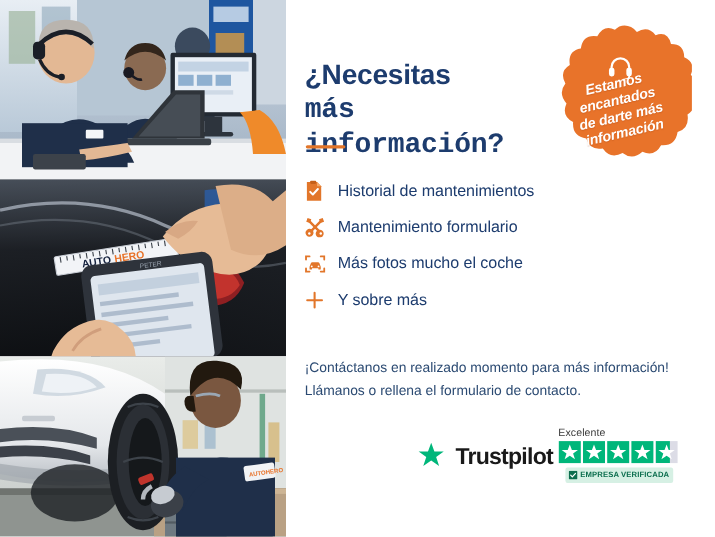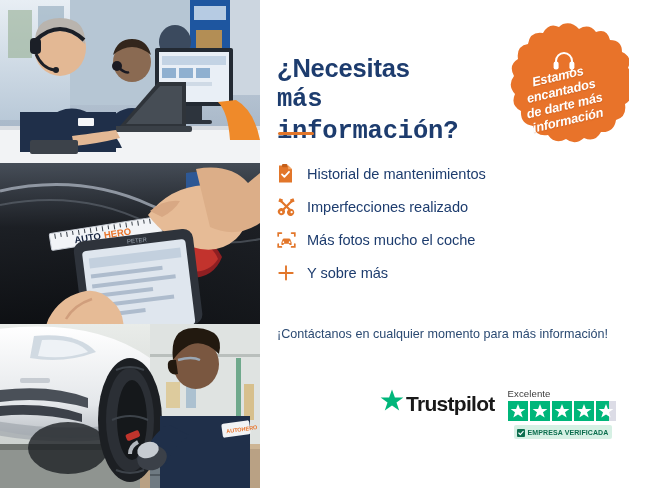--- a/index.html
+++ b/index.html
@@ -115,23 +115,24 @@
   #trustpilot {
     position: absolute;
     left: 120px;
     top: 388px;
     width: 260px;
     height: 62px;
   }
   #tp-logo {
     position: absolute;
     left: 0;
-    top: 1px;
+    top: 14px;
     display: flex;
-    align-items: flex-end;
+    align-items: center;
+    gap: 8px;
   }
   #tp-wordmark {
     font-size: 21px;
     font-weight: bold;
     color: #191919;
     letter-spacing: -0.7px;
     margin-left: 2px;
   }
   #tp-right {
     position: absolute;
@@ -473,21 +474,21 @@
               <path d="M15.6 3.2 L5.4 13.5"></path>
             </g>
             <path d="M12.4 12 a3.6 3.6 0 1 0 4.6 4.6 a3.6 3.6 0 0 0 -4.6 -4.6z" fill="#e2762a"></path>
             <path d="M2 12 a3.6 3.6 0 1 1 -0.6 4.6 a3.6 3.6 0 0 1 0.6 -4.6z" fill="#e2762a"></path>
             <path d="M2.6 1.2 l3.4 1.2 l-1.2 3.4 l-3.4 -1.2 z" fill="#e2762a"></path>
             <path d="M16.4 1.2 l-3.4 1.2 l1.2 3.4 l3.4 -1.2 z" fill="#e2762a"></path>
             <circle cx="14.6" cy="15.2" r="1.1" fill="#ffffff"></circle>
             <circle cx="4.2" cy="15.2" r="1.1" fill="#ffffff"></circle>
           </svg>
         </span>
-        <span class="feature-label">Imperfecciones realizado</span>
+        <span class="feature-label">Mantenimiento formulario</span>
       </div>
 
 
       <div class="feature-row">
         <span class="feature-icon">
           <svg width="19" height="18" viewBox="0 0 19 18">
             <g stroke="#e2762a" stroke-width="1.7" fill="none" stroke-linecap="round">
               <path d="M1.2 5 V2.1 H4.4"></path>
               <path d="M14.6 2.1 H17.8 V5"></path>
               <path d="M17.8 13 V15.9 H14.6"></path>
@@ -508,21 +509,22 @@
               <path d="M9 2.2 V15.6"></path>
               <path d="M2.3 9 H15.7"></path>
             </g>
           </svg>
         </span>
         <span class="feature-label">Y sobre más</span>
       </div>
     </div>
 
     <div id="contact-paragraph">
-      <span>¡Contáctanos en cualquier momento para más información!</span>
+      <span>¡Contáctanos en realizado momento para más información!</span>
+      <span>Llámanos o rellena el formulario de contacto.</span>
     </div>
 
     <div id="trustpilot">
       <div id="tp-logo">
         <span>
           <svg width="24" height="23" viewBox="0 0 24 23">
             <path d="M12 0.6 L14.9 8.5 L23.4 8.5 L16.5 13.4 L19.2 21.6 L12 16.6 L4.8 21.6 L7.5 13.4 L0.6 8.5 L9.1 8.5 Z" fill="#00b67a"></path>
           </svg>
         </span>
         <span id="tp-wordmark">Trustpilot</span>

